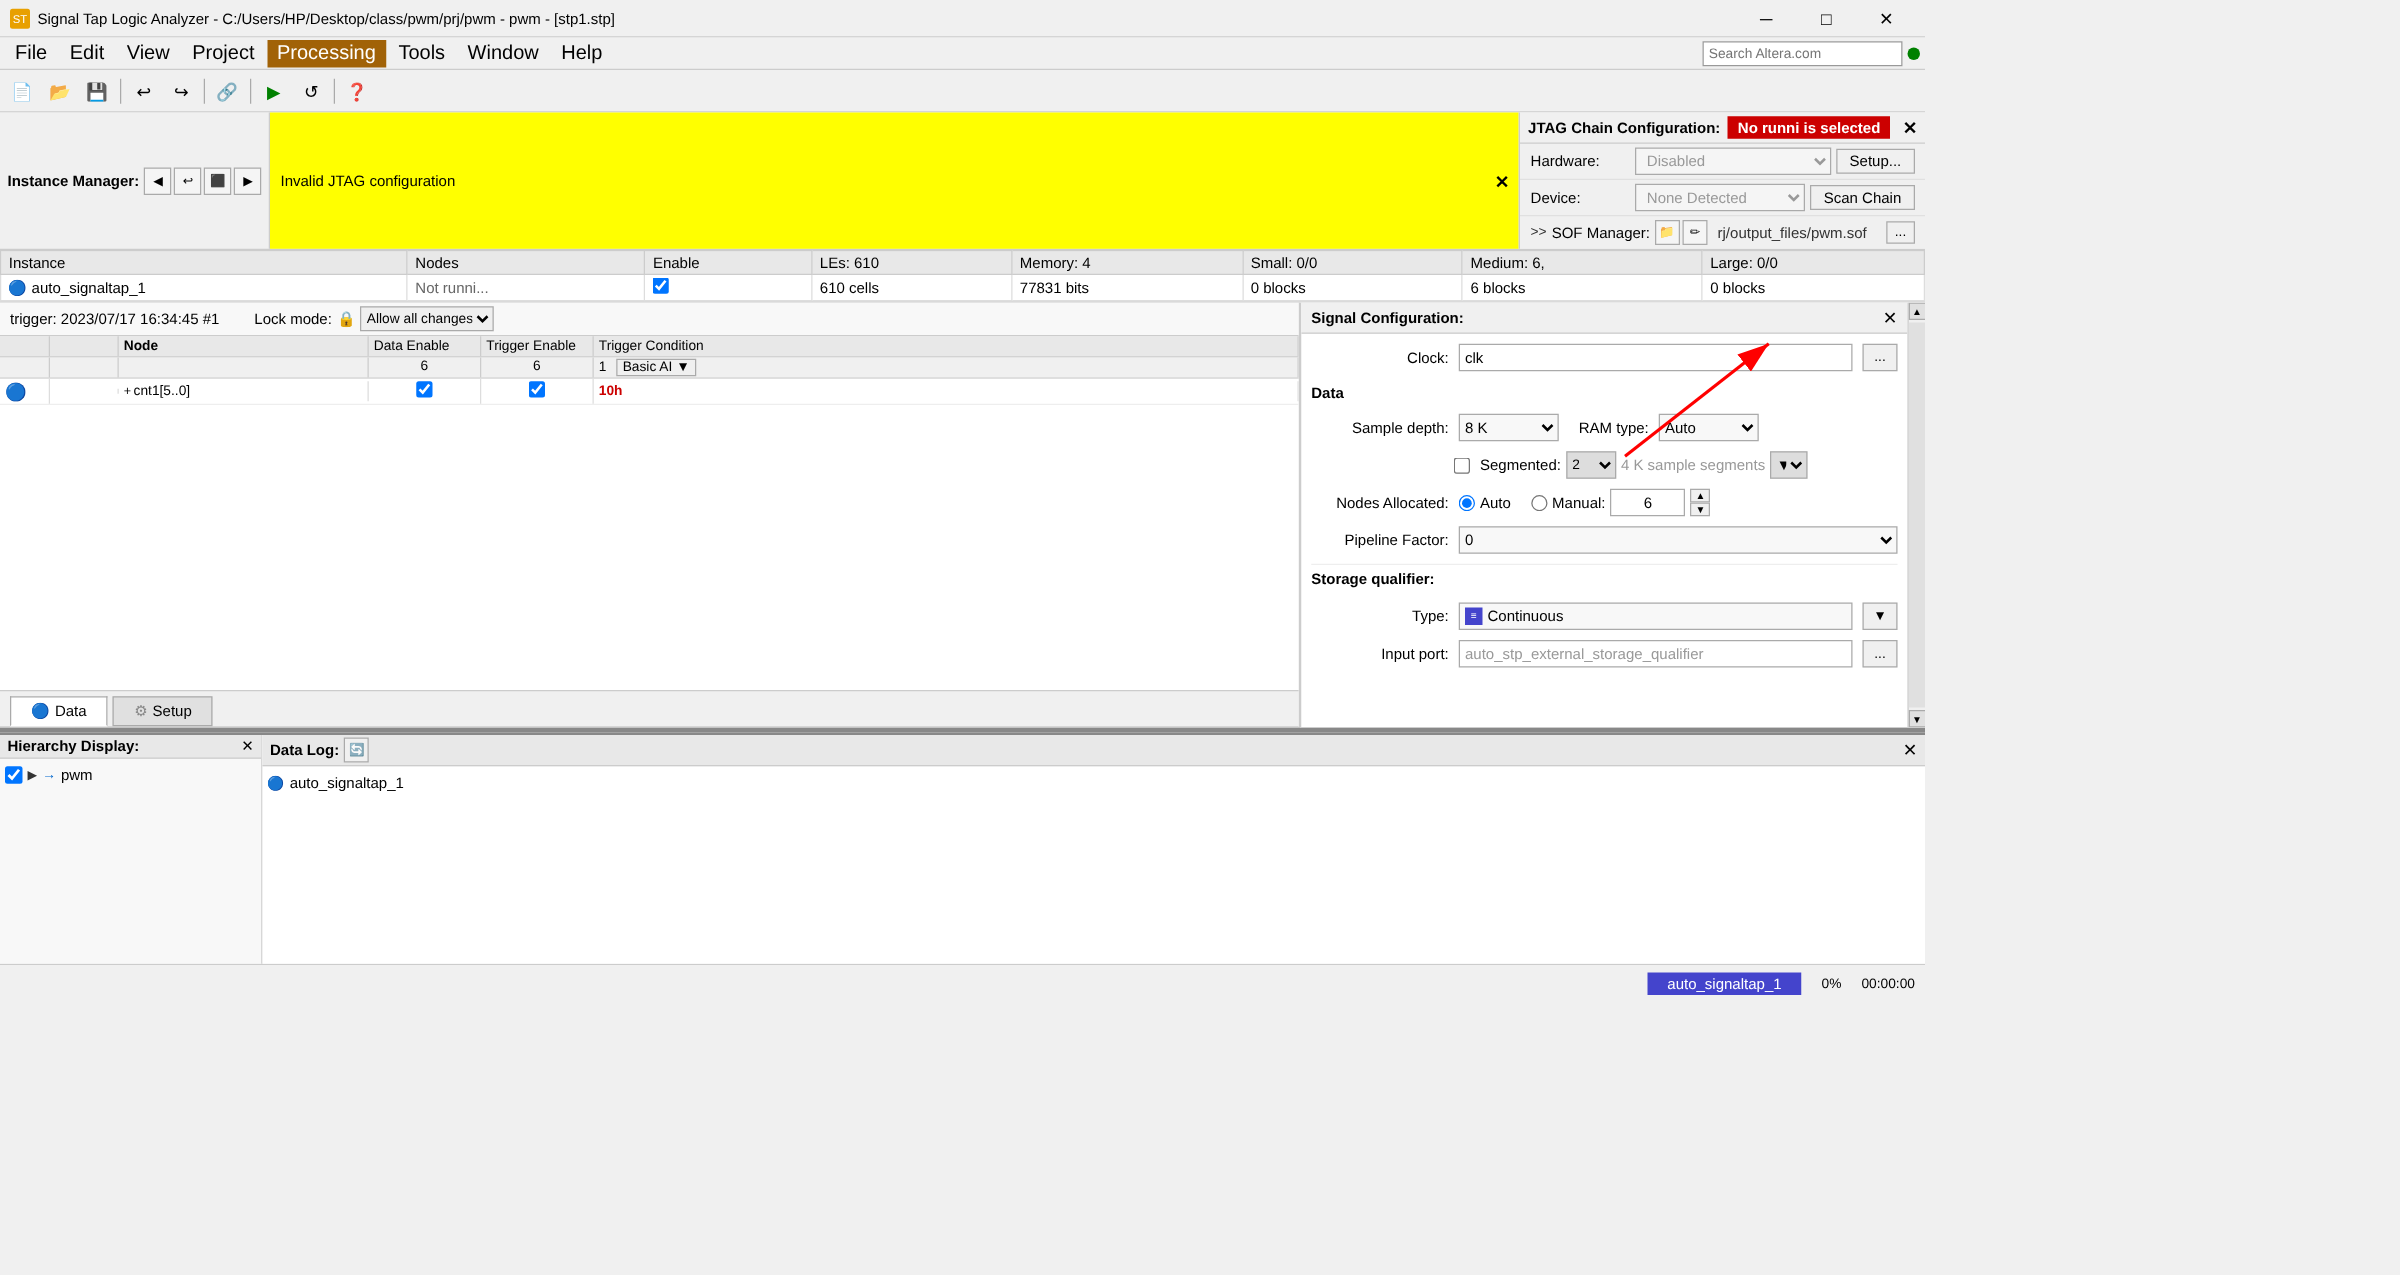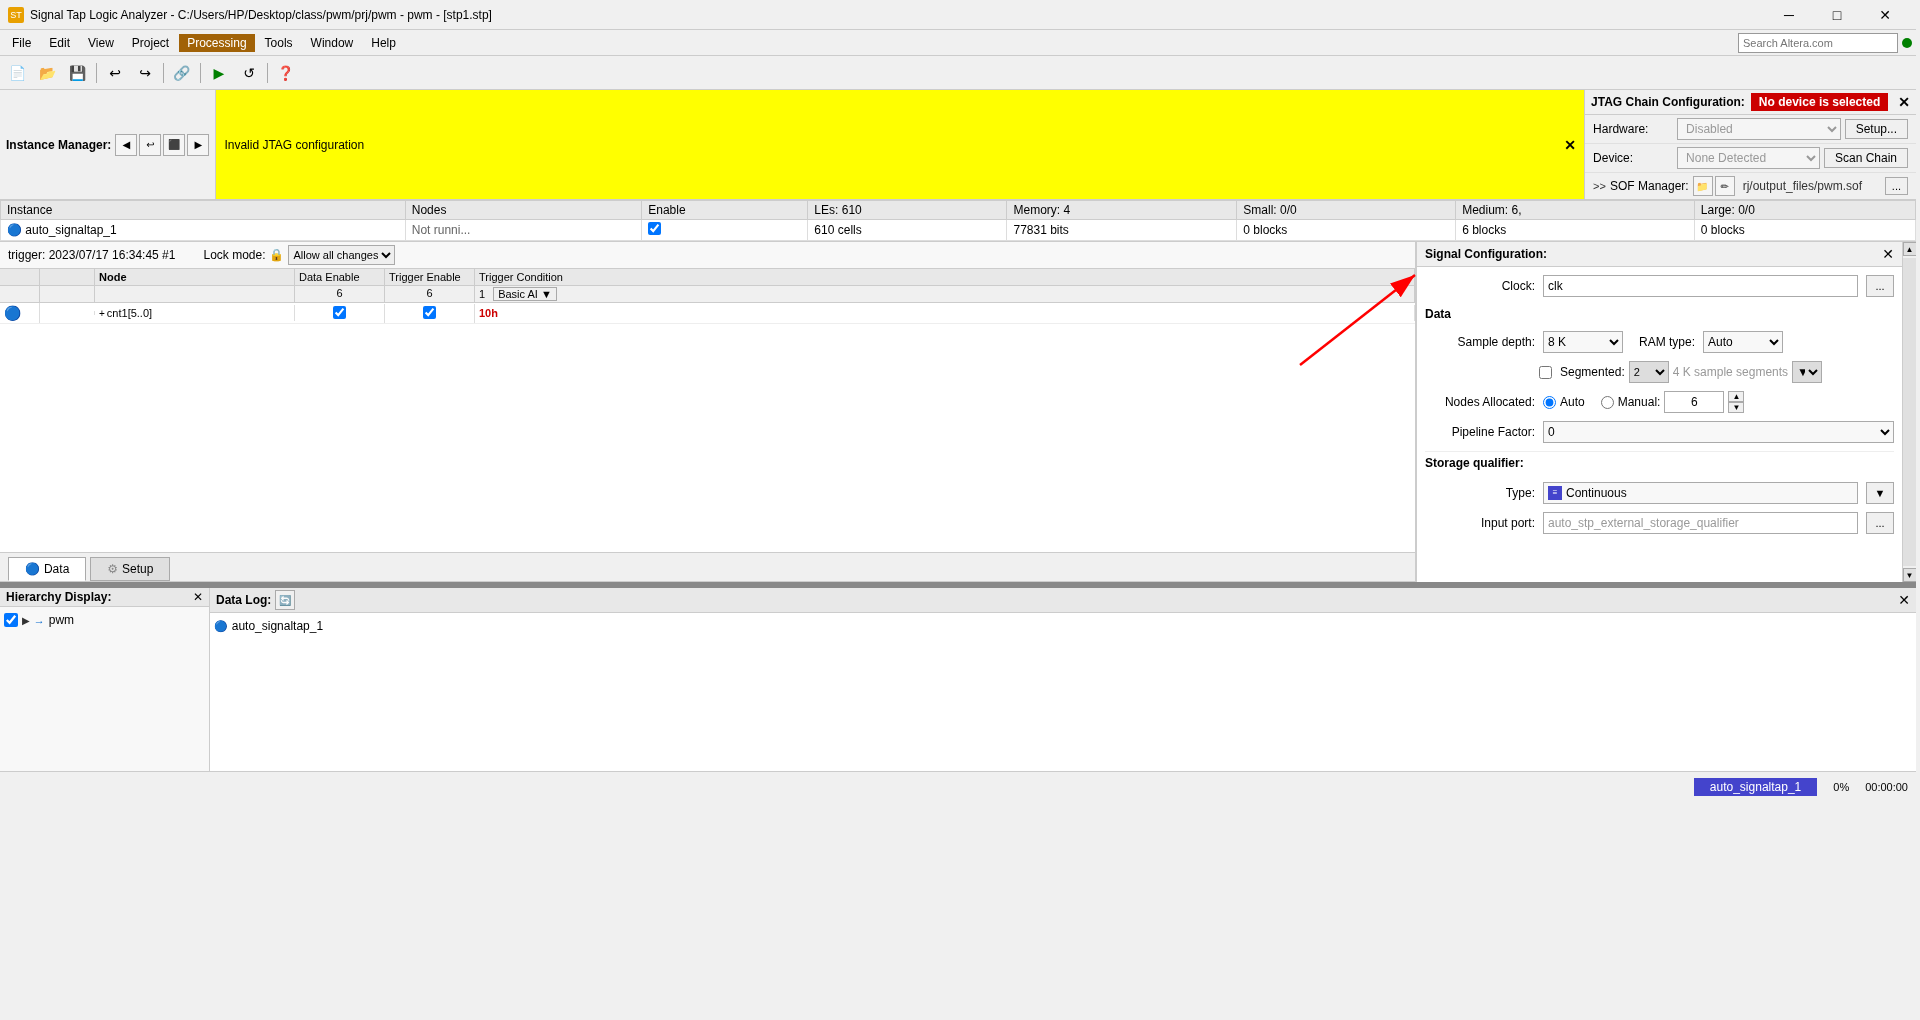--- a/index.html
+++ b/index.html
@@ -7,21 +7,21 @@
     
     
     #titlebar { background: #f0f0f0; height: 30px; display: flex; align-items: center; justify-content: space-between; padding: 0 8px; border-bottom: 1px solid #ccc; }
     #titlebar-left { display: flex; align-items: center; gap: 6px; font-size: 12px; }
     #titlebar-icon { width: 16px; height: 16px; background: #e8a000; border-radius: 2px; display: flex; align-items: center; justify-content: center; font-size: 9px; color: white; }
     #titlebar-controls { display: flex; gap: 2px; }
     #titlebar-controls button { width: 46px; height: 30px; border: none; background: transparent; cursor: pointer; font-size: 14px; }
     
     
     #menubar { background: #f0f0f0; height: 26px; display: flex; align-items: center; padding: 0 4px; border-bottom: 1px solid #ccc; gap: 2px; }
-    #menubar span { padding: 2px 8px; cursor: pointer; font-size: 12px; }
+    #menubar span { padding: 2px 8px; cursor: pointer; font-size: 16px; }
     #search-area { margin-left: auto; display: flex; align-items: center; gap: 4px; }
     #search-box { width: 160px; height: 20px; border: 1px solid #999; padding: 0 4px; font-size: 11px; }
     #online-dot { width: 10px; height: 10px; background: green; border-radius: 50%; }
     
     
     #toolbar { background: #f0f0f0; height: 34px; display: flex; align-items: center; padding: 0 4px; gap: 2px; border-bottom: 1px solid #ccc; }
     .tb-btn { width: 28px; height: 28px; border: 1px solid transparent; background: transparent; cursor: pointer; display: flex; align-items: center; justify-content: center; font-size: 14px; }
     .tb-sep { width: 1px; height: 20px; background: #aaa; margin: 0 2px; }
     
     
@@ -138,21 +138,21 @@
     .divider-row { height: 4px; background: #888; cursor: ns-resize; }
     
     .segmented-row { display: flex; align-items: center; gap: 4px; }
     .seg-select { width: 60px; height: 22px; border: 1px solid #aaa; font-size: 11px; }
     
     #main-split { display: flex; flex: 1; overflow: hidden; }
   </style>
 </head>
 <body>
 
-<div style="position:relative; width:1916px; height:1020px; overflow:hidden;">
+<div style="position:relative; width:1540px; height:1020px; overflow:hidden;">
 
 <div id="titlebar">
   <div id="titlebar-left">
     <div id="titlebar-icon">ST</div>
     <span>Signal Tap Logic Analyzer - C:/Users/HP/Desktop/class/pwm/prj/pwm - pwm - [stp1.stp]</span>
   </div>
   <div id="titlebar-controls">
     <button>─</button>
     <button>□</button>
     <button class="close-btn">✕</button>
@@ -201,21 +201,21 @@
     </div>
   </div>
   <div id="alert-bar">
     <span>Invalid JTAG configuration</span>
     <button id="alert-close">✕</button>
   </div>
 
   <div style="display:flex; flex-direction:column; border-left:1px solid #ccc; background:#f0f0f0;">
     <div style="display:flex; align-items:center; padding:3px 6px; gap:6px; border-bottom:1px solid #ccc;">
       <span style="font-weight:bold; font-size:12px;">JTAG Chain Configuration:</span>
-      <div id="no-device-badge">No device is selected</div>
+      <div id="no-device-badge">No runni is selected</div>
       <button id="jtag-close">✕</button>
     </div>
     <div class="hw-row">
       <span class="hw-label">Hardware:</span>
       <select class="hw-select">
         <option>Disabled</option>
       </select>
       <button class="hw-setup-btn">Setup...</button>
     </div>
     <div class="hw-row">

